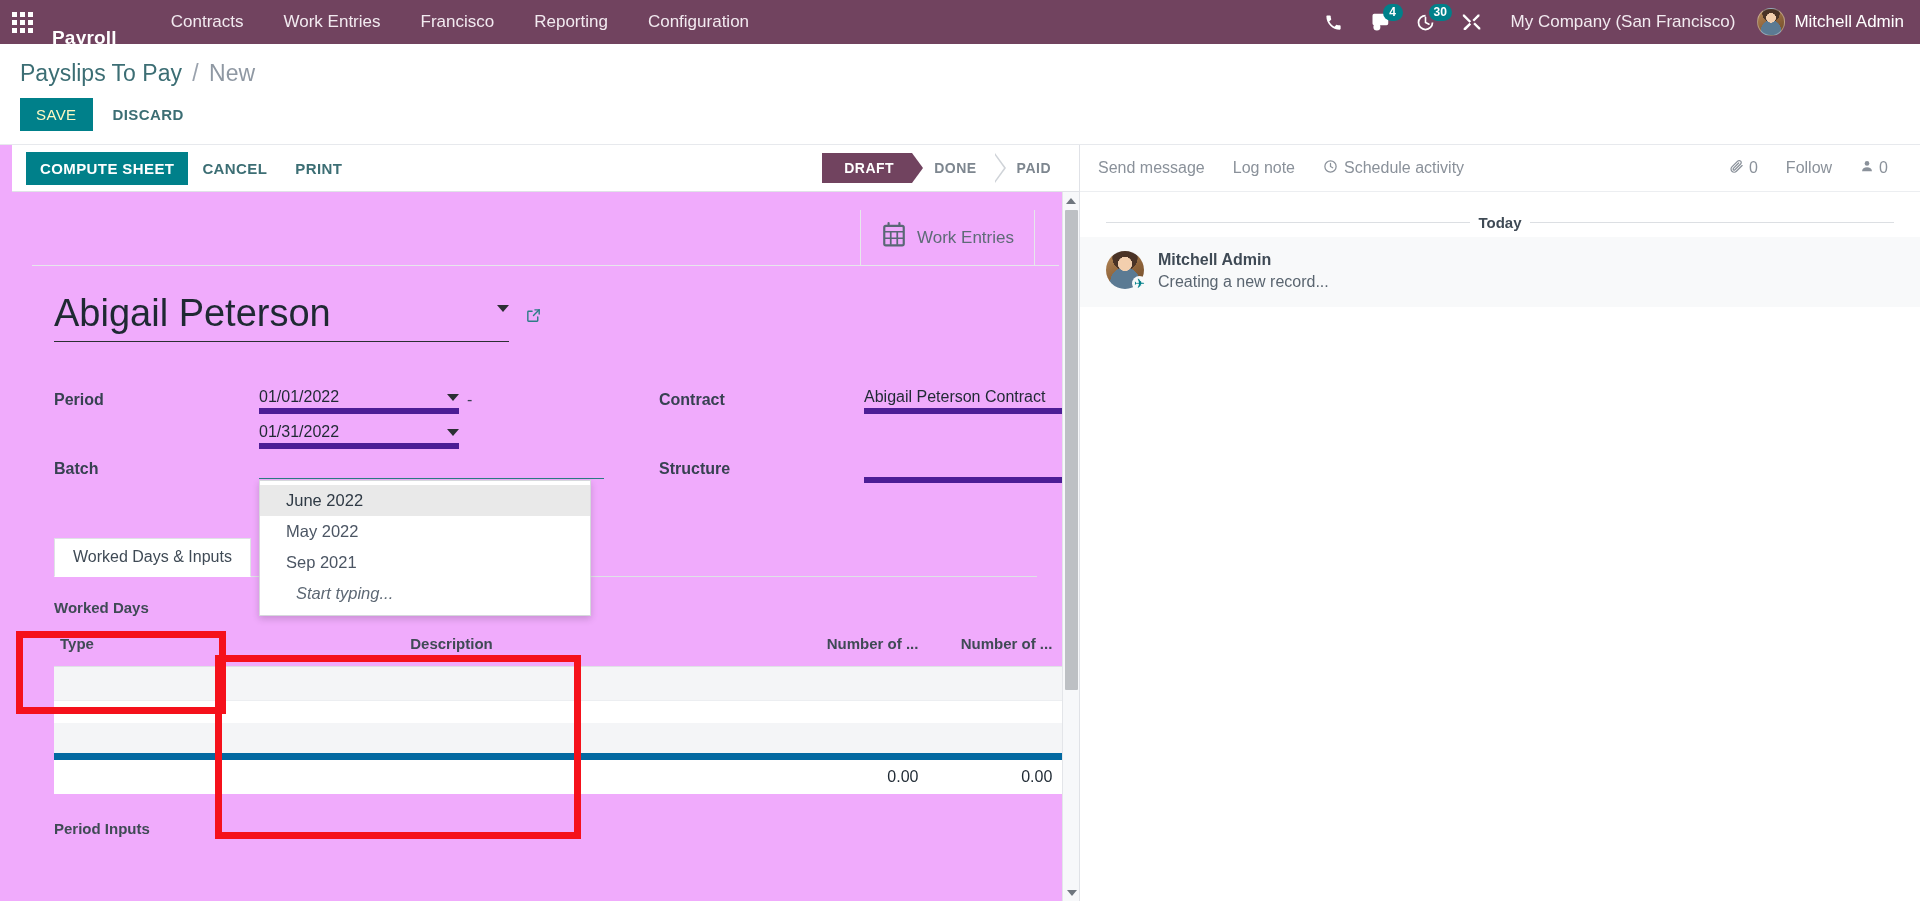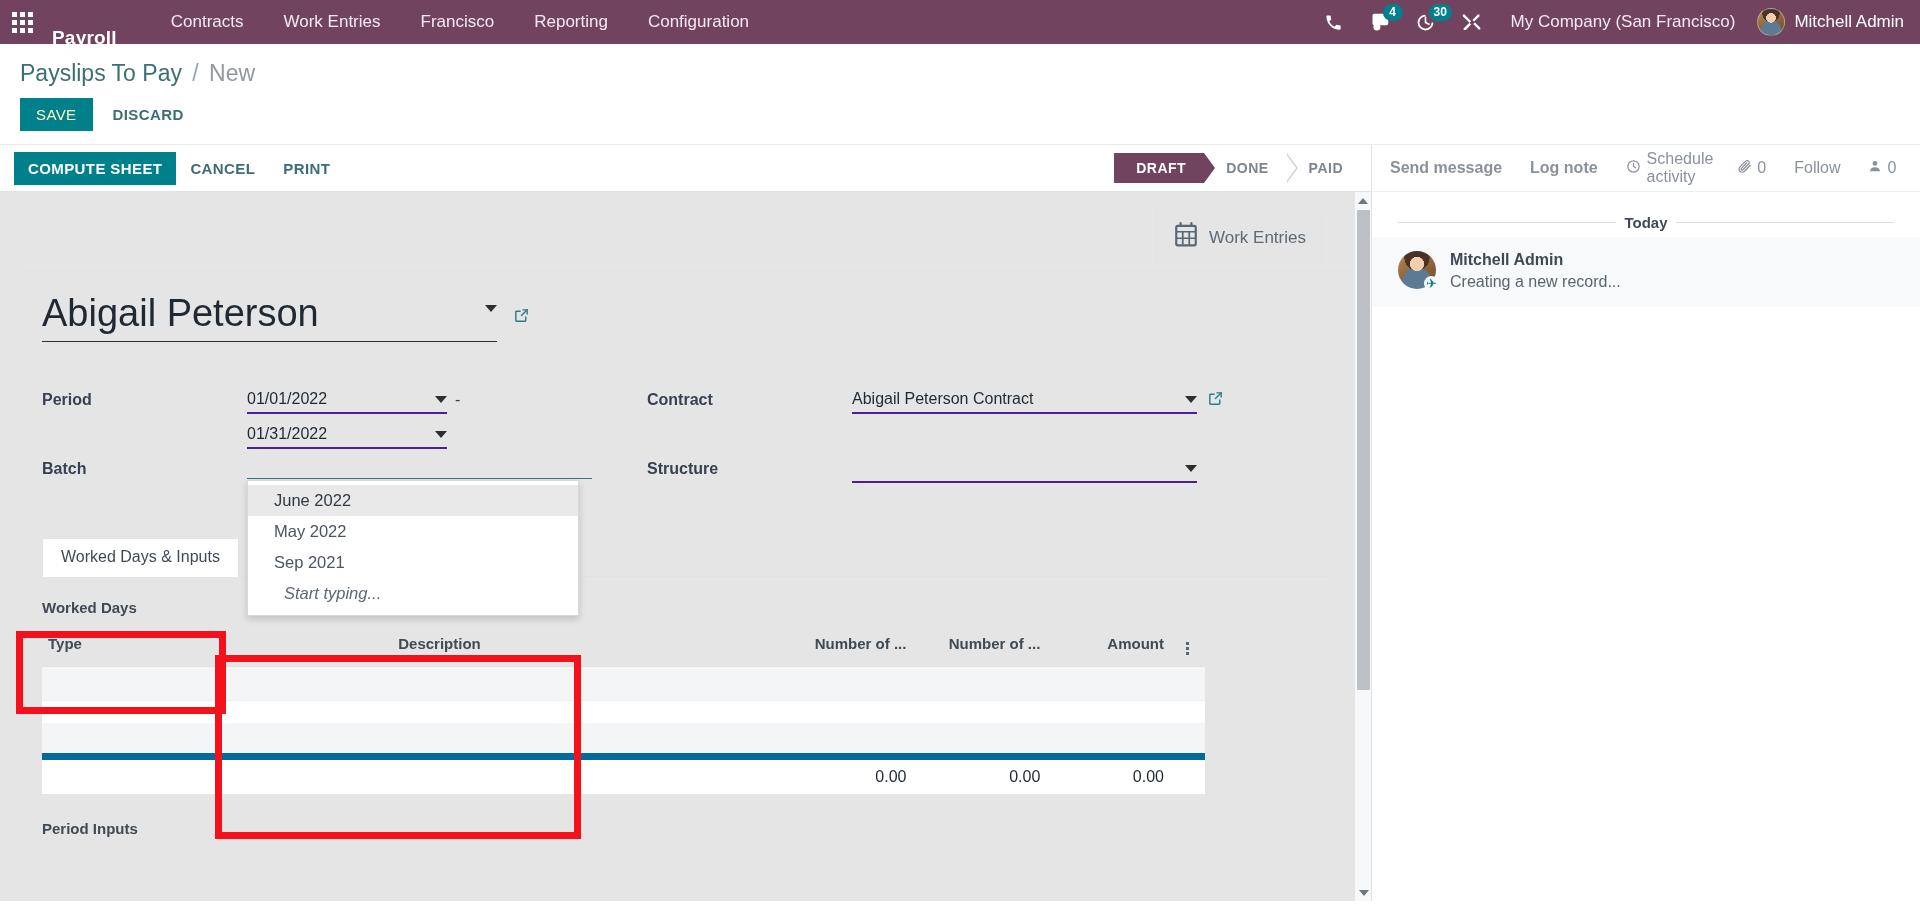--- a/index.html
+++ b/index.html
@@ -141,25 +141,26 @@
     cursor: pointer;
   }
 
   
   .body-wrap {
     display: flex;
     height: calc(916px - 44px - 116px);
     position: relative;
   }
   .form-pane {
-    width: 1372px;
+    width: 1080px;
     position: relative;
-    background: #e5e5e5;
+    background: #f0abfc;
     border-right: 1px solid #e0e2e7;
     overflow: hidden;
+    padding-left: 12px;
   }
 
   
   .form-statusbar {
     display: flex;
     align-items: center;
     height: 47px;
     padding: 0 10px 0 14px;
     border-bottom: 1px solid #e0e2e7;
     background: #fff;
@@ -279,21 +280,21 @@
   }
   .fld-label {
     font-size: 16px;
     color: #374151;
     font-weight: bold;
     padding-top: 5px;
     height: 69px;
   }
   .fld-value { height: 69px; }
   .input-line {
-    border-bottom: 2px solid #4c1d95;
+    border-bottom: 6px solid #4c1d95;
     display: flex; align-items: center;
     font-size: 16px;
     color: #1f2933;
     height: 28px;
     width: 200px;
   }
   .input-line.wide { width: 345px; }
   .input-line .txt { flex: 1; white-space: nowrap; }
   .tri-dn {
     width:0;height:0;
@@ -442,21 +443,21 @@
     min-width: 0;
   }
   .chatter-topbar {
     display: flex; align-items: center;
     height: 47px;
     padding: 0 22px 0 18px;
     border-bottom: 1px solid #eceef1;
     font-size: 16px;
     color: #8a919a;
   }
-  .ch-btn { padding: 0 14px; cursor: pointer; white-space: nowrap; font-weight: bold; }
+  .ch-btn { padding: 0 14px; cursor: pointer; white-space: nowrap; }
   .ch-btn.first { padding-left: 0; }
   .ch-icon-btn { display: flex; align-items: center; gap: 6px; padding: 0 14px; cursor: pointer; }
   .ch-right { margin-left: auto; display: flex; align-items: center; gap: 6px; }
   .ch-count { display: flex; align-items: center; gap: 5px; padding: 0 10px; cursor: pointer; }
   .ch-follow { padding: 0 12px; cursor: pointer; font-size: 16px; }
   .today-sep {
     display: flex; align-items: center;
     padding: 22px 26px 6px 26px;
     gap: 8px;
   }

